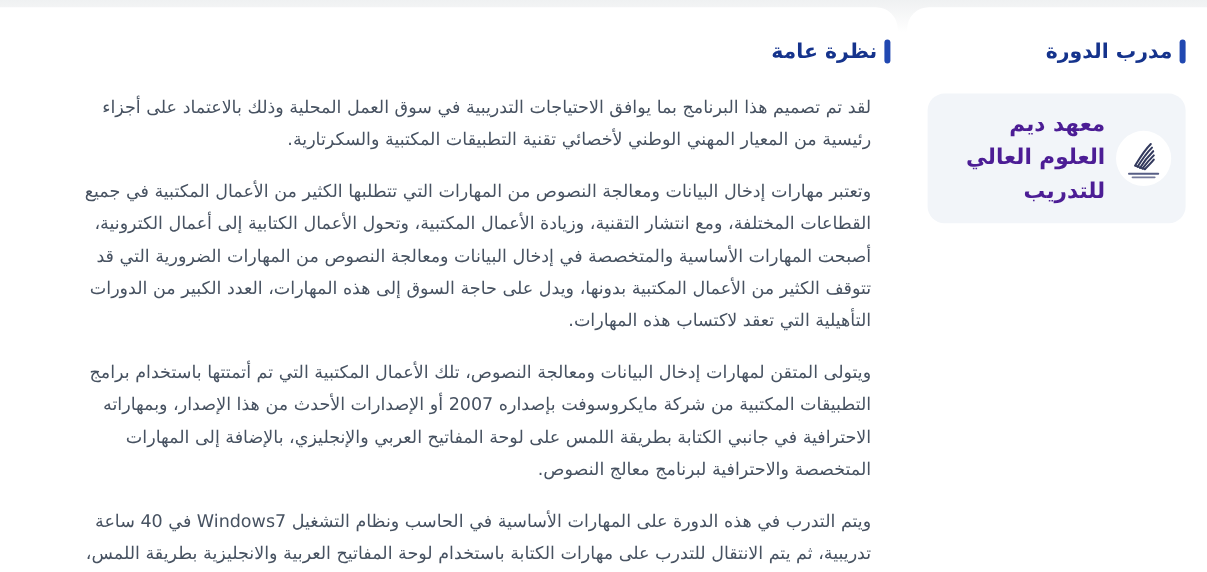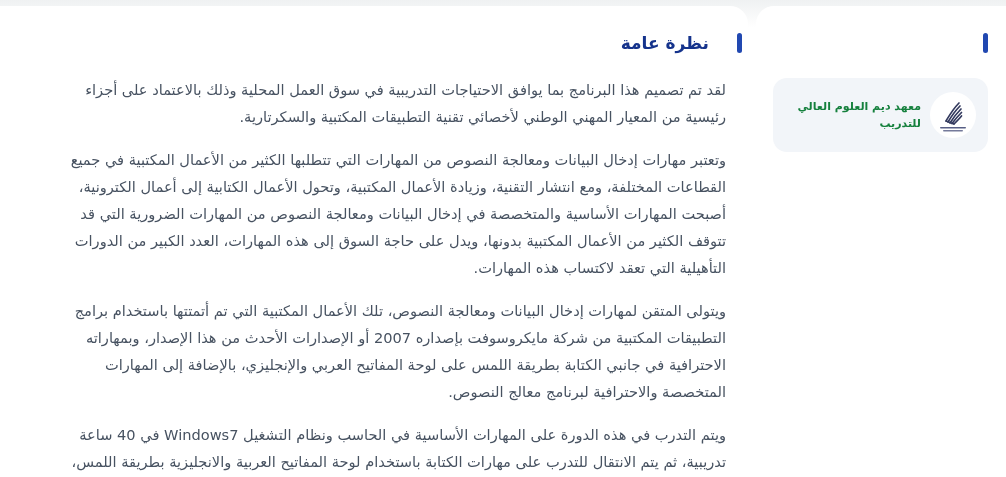--- a/index.html
+++ b/index.html
@@ -39,21 +39,21 @@
   
   .main {
     flex: 1;
     background: #ffffff;
     border-top-right-radius: 18px;
     padding: 27px 6px 18px 36px;
   }
   .section-heading {
     display: flex;
     align-items: center;
-    gap: 28px;
+    gap: 6px;
   }
   .accent-bar {
     width: 5px;
     height: 20px;
     border-radius: 2.5px;
     background: #2148b1;
     flex-shrink: 0;
   }
   .section-title {
     font-size: 17px;
@@ -85,38 +85,39 @@
     width: 46px;
     height: 46px;
     border-radius: 50%;
     background: #ffffff;
     flex-shrink: 0;
     display: flex;
     align-items: center;
     justify-content: center;
   }
   .trainer-name {
-    font-size: 11px;
+    font-size: 18px;
     font-weight: bold;
-    color: #15803d;
+    color: #4c1d95;
     line-height: 1.55;
     text-align: right;
     width: 126px;
   }
 </style>
 </head>
 <body>
 
 <div class="top-gradient"></div>
 
 <div class="layout">
 
   <aside class="sidebar">
     <div class="section-heading">
       <span class="accent-bar"></span>
+      <h2 class="section-title">مدرب الدورة</h2>
     </div>
 
     <div class="trainer-card">
       <span class="trainer-logo">
         <svg width="40" height="40" viewBox="0 0 40 40" aria-hidden="true">
           <circle cx="20" cy="20" r="20" fill="#ffffff"></circle>
 
           <g stroke="#333a5e" stroke-width="1.7" stroke-linecap="round" fill="none">
             <path d="M13 26 C16 21, 20 14, 26 8"></path>
             <path d="M15 27 C18 22, 22 16, 27 11"></path>

